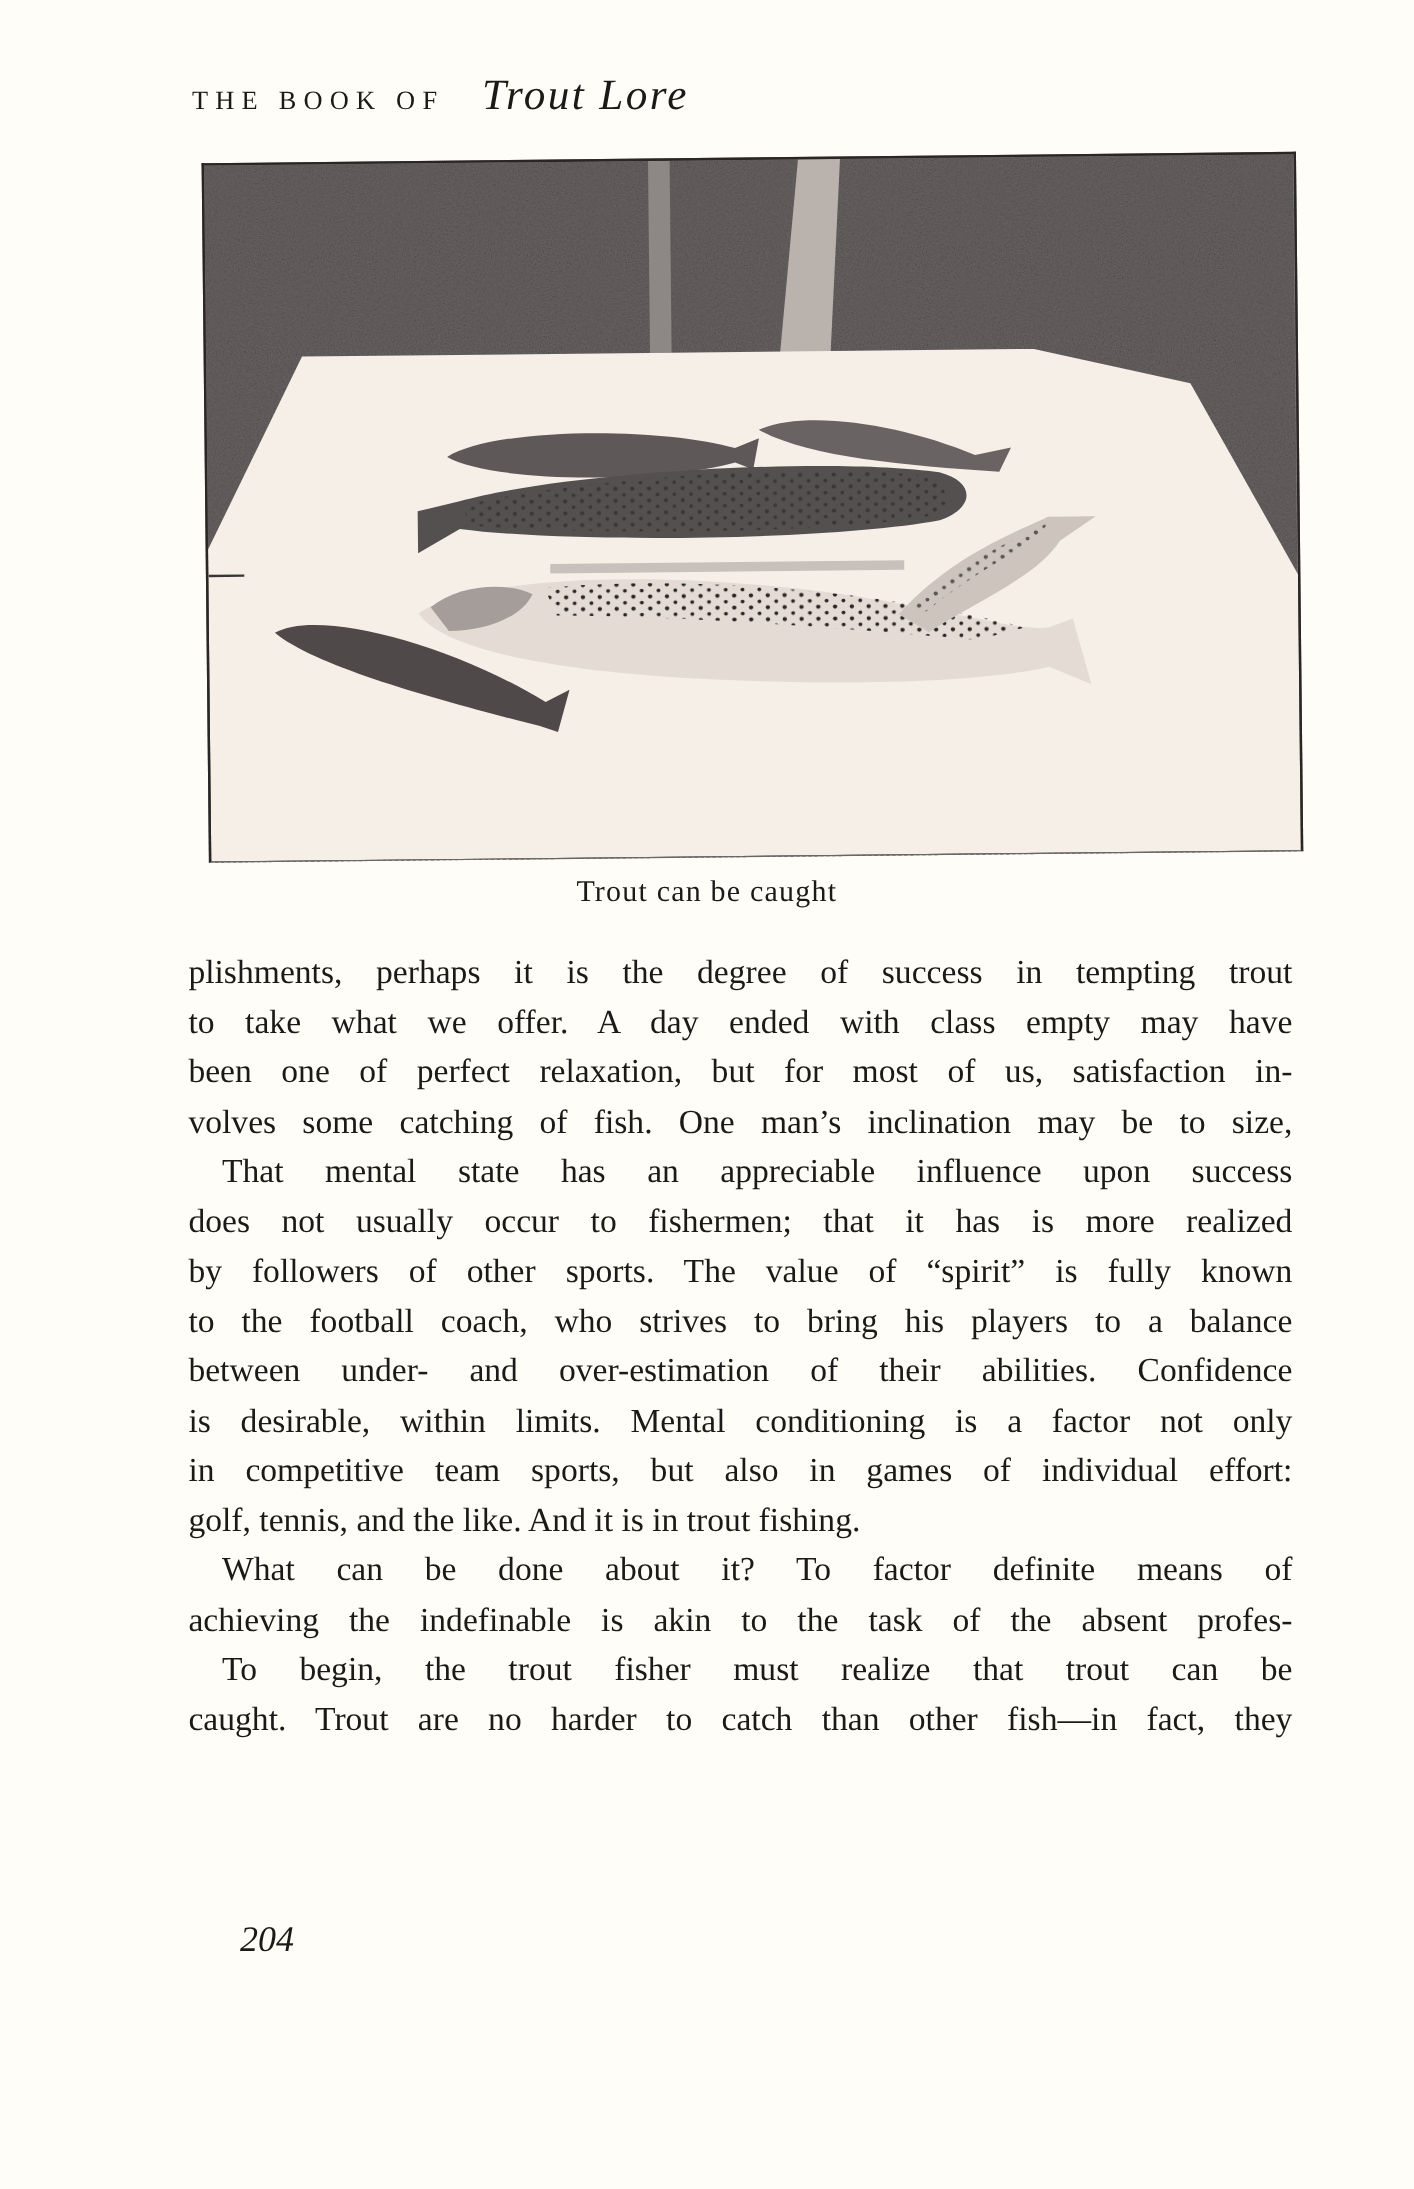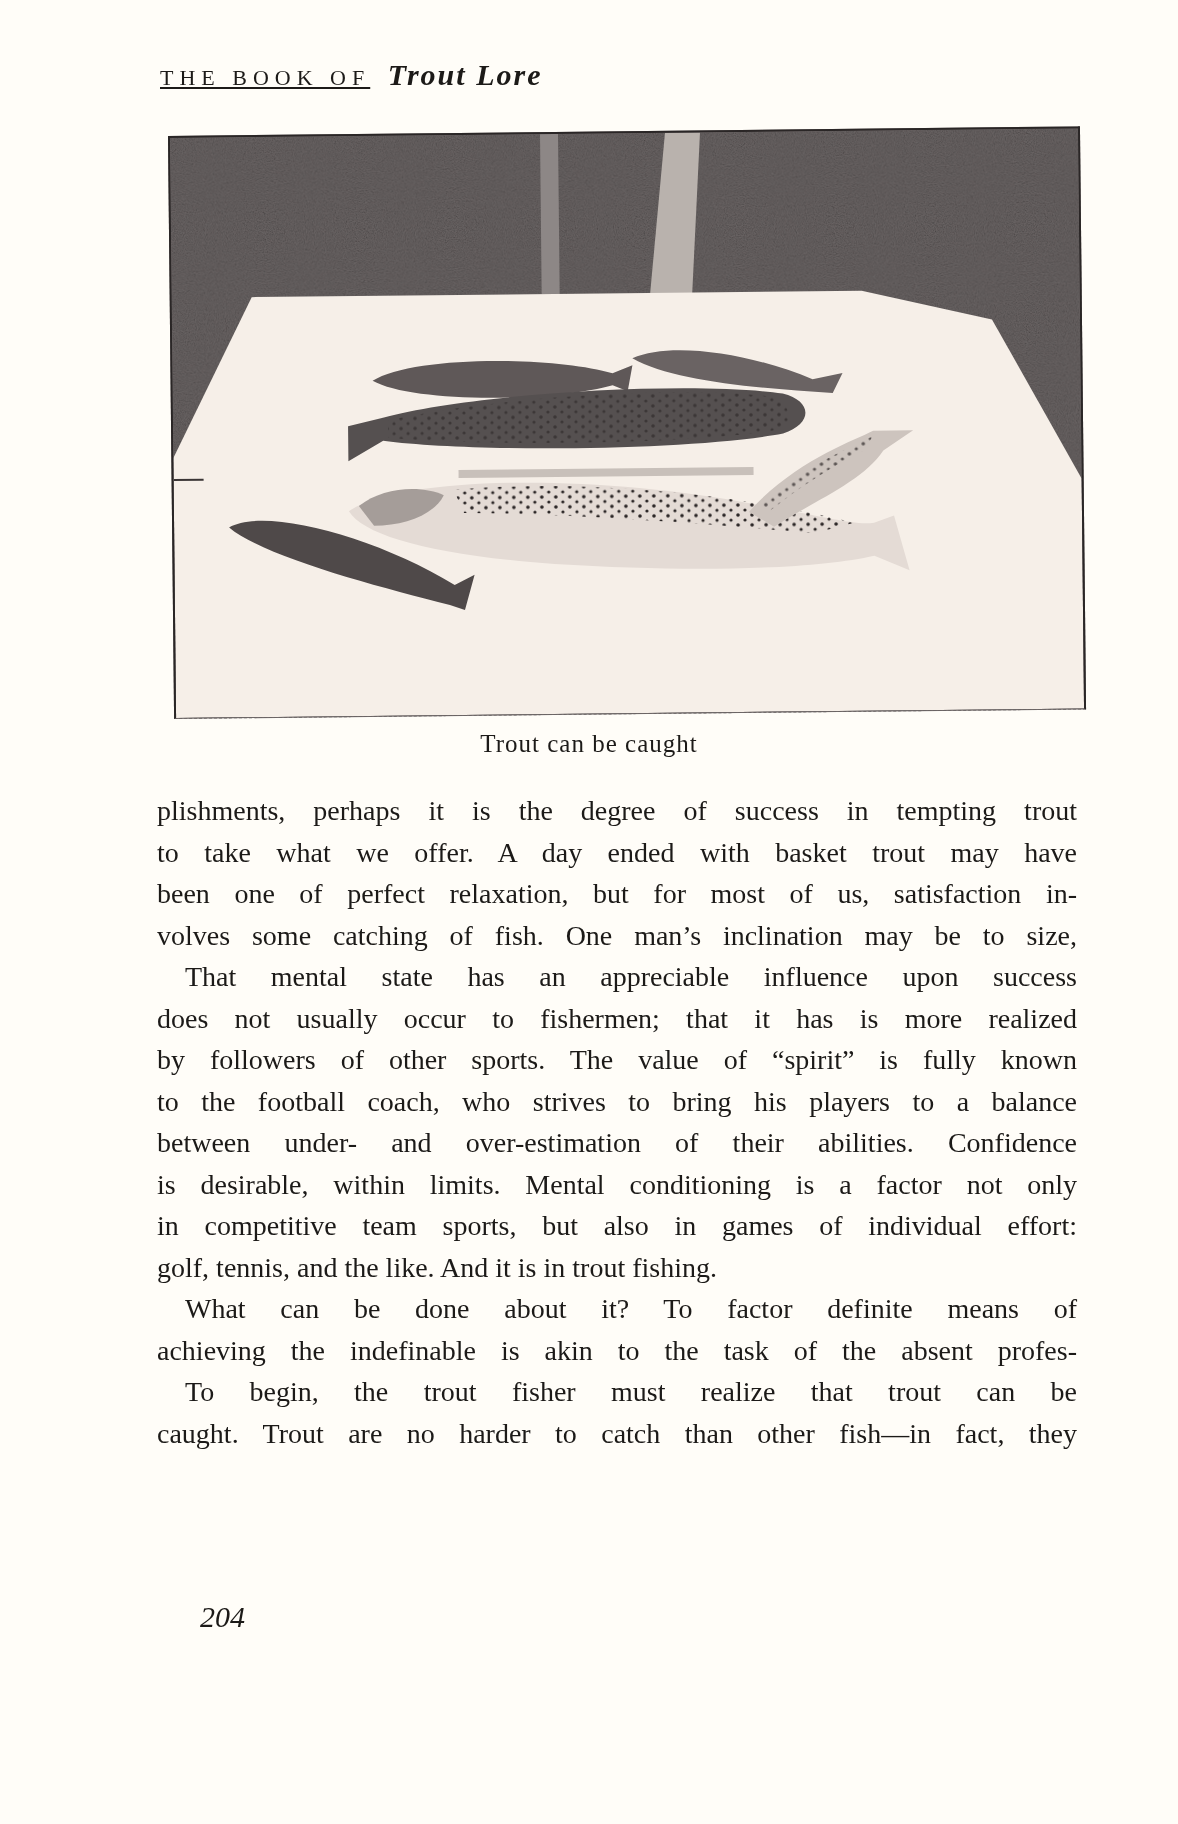--- a/index.html
+++ b/index.html
@@ -13,27 +13,26 @@
       color: #1c1a18;
     }
     .running-head {
       position: absolute;
       left: 160px;
       top: 58px;
       font-size: 22px;
       letter-spacing: 6px;
       white-space: nowrap;
     }
-    .running-head .caps { font-variant: normal; text-decoration: underline; }
+    .running-head .caps { font-variant: normal; }
     .running-head .title-italic {
       font-style: italic;
-      font-size: 30px;
+      font-size: 36px;
       letter-spacing: 2px;
-      margin-left: 6px;
-      font-weight: bold;
+      margin-left: 20px;
     }
     .photo {
       position: absolute;
       left: 168px;
       top: 136px;
       width: 908px;
       height: 580px;
       border: 2px solid #2a2626;
       border-bottom: 1px dashed #6a6464;
       transform: rotate(-0.6deg);
@@ -125,21 +124,21 @@
     <path d="M55,390 C90,370 200,400 280,450 L300,440 L290,475 L275,470 C200,450 90,420 55,390 Z" fill="#4f4949"></path>
 
     <line x1="0" y1="342" x2="30" y2="342" stroke="#3a3535" stroke-width="2"></line>
   </svg>
 </div>
 
 <div class="caption">Trout can be caught</div>
 
 <div class="body-text">
   <span class="line">plishments, perhaps it is the degree of success in tempting trout</span>
-  <span class="line">to take what we offer. A day ended with basket trout may have</span>
+  <span class="line">to take what we offer. A day ended with class empty may have</span>
   <span class="line">been one of perfect relaxation, but for most of us, satisfaction in-</span>
   <span class="line">volves some catching of fish. One man’s inclination may be to size,</span>
   <span class="line" style="padding-left:28px">That mental state has an appreciable influence upon success</span>
   <span class="line">does not usually occur to fishermen; that it has is more realized</span>
   <span class="line">by followers of other sports. The value of “spirit” is fully known</span>
   <span class="line">to the football coach, who strives to bring his players to a balance</span>
   <span class="line">between under- and over-estimation of their abilities. Confidence</span>
   <span class="line">is desirable, within limits. Mental conditioning is a factor not only</span>
   <span class="line">in competitive team sports, but also in games of individual effort:</span>
   <span class="line last">golf, tennis, and the like. And it is in trout fishing.</span>

